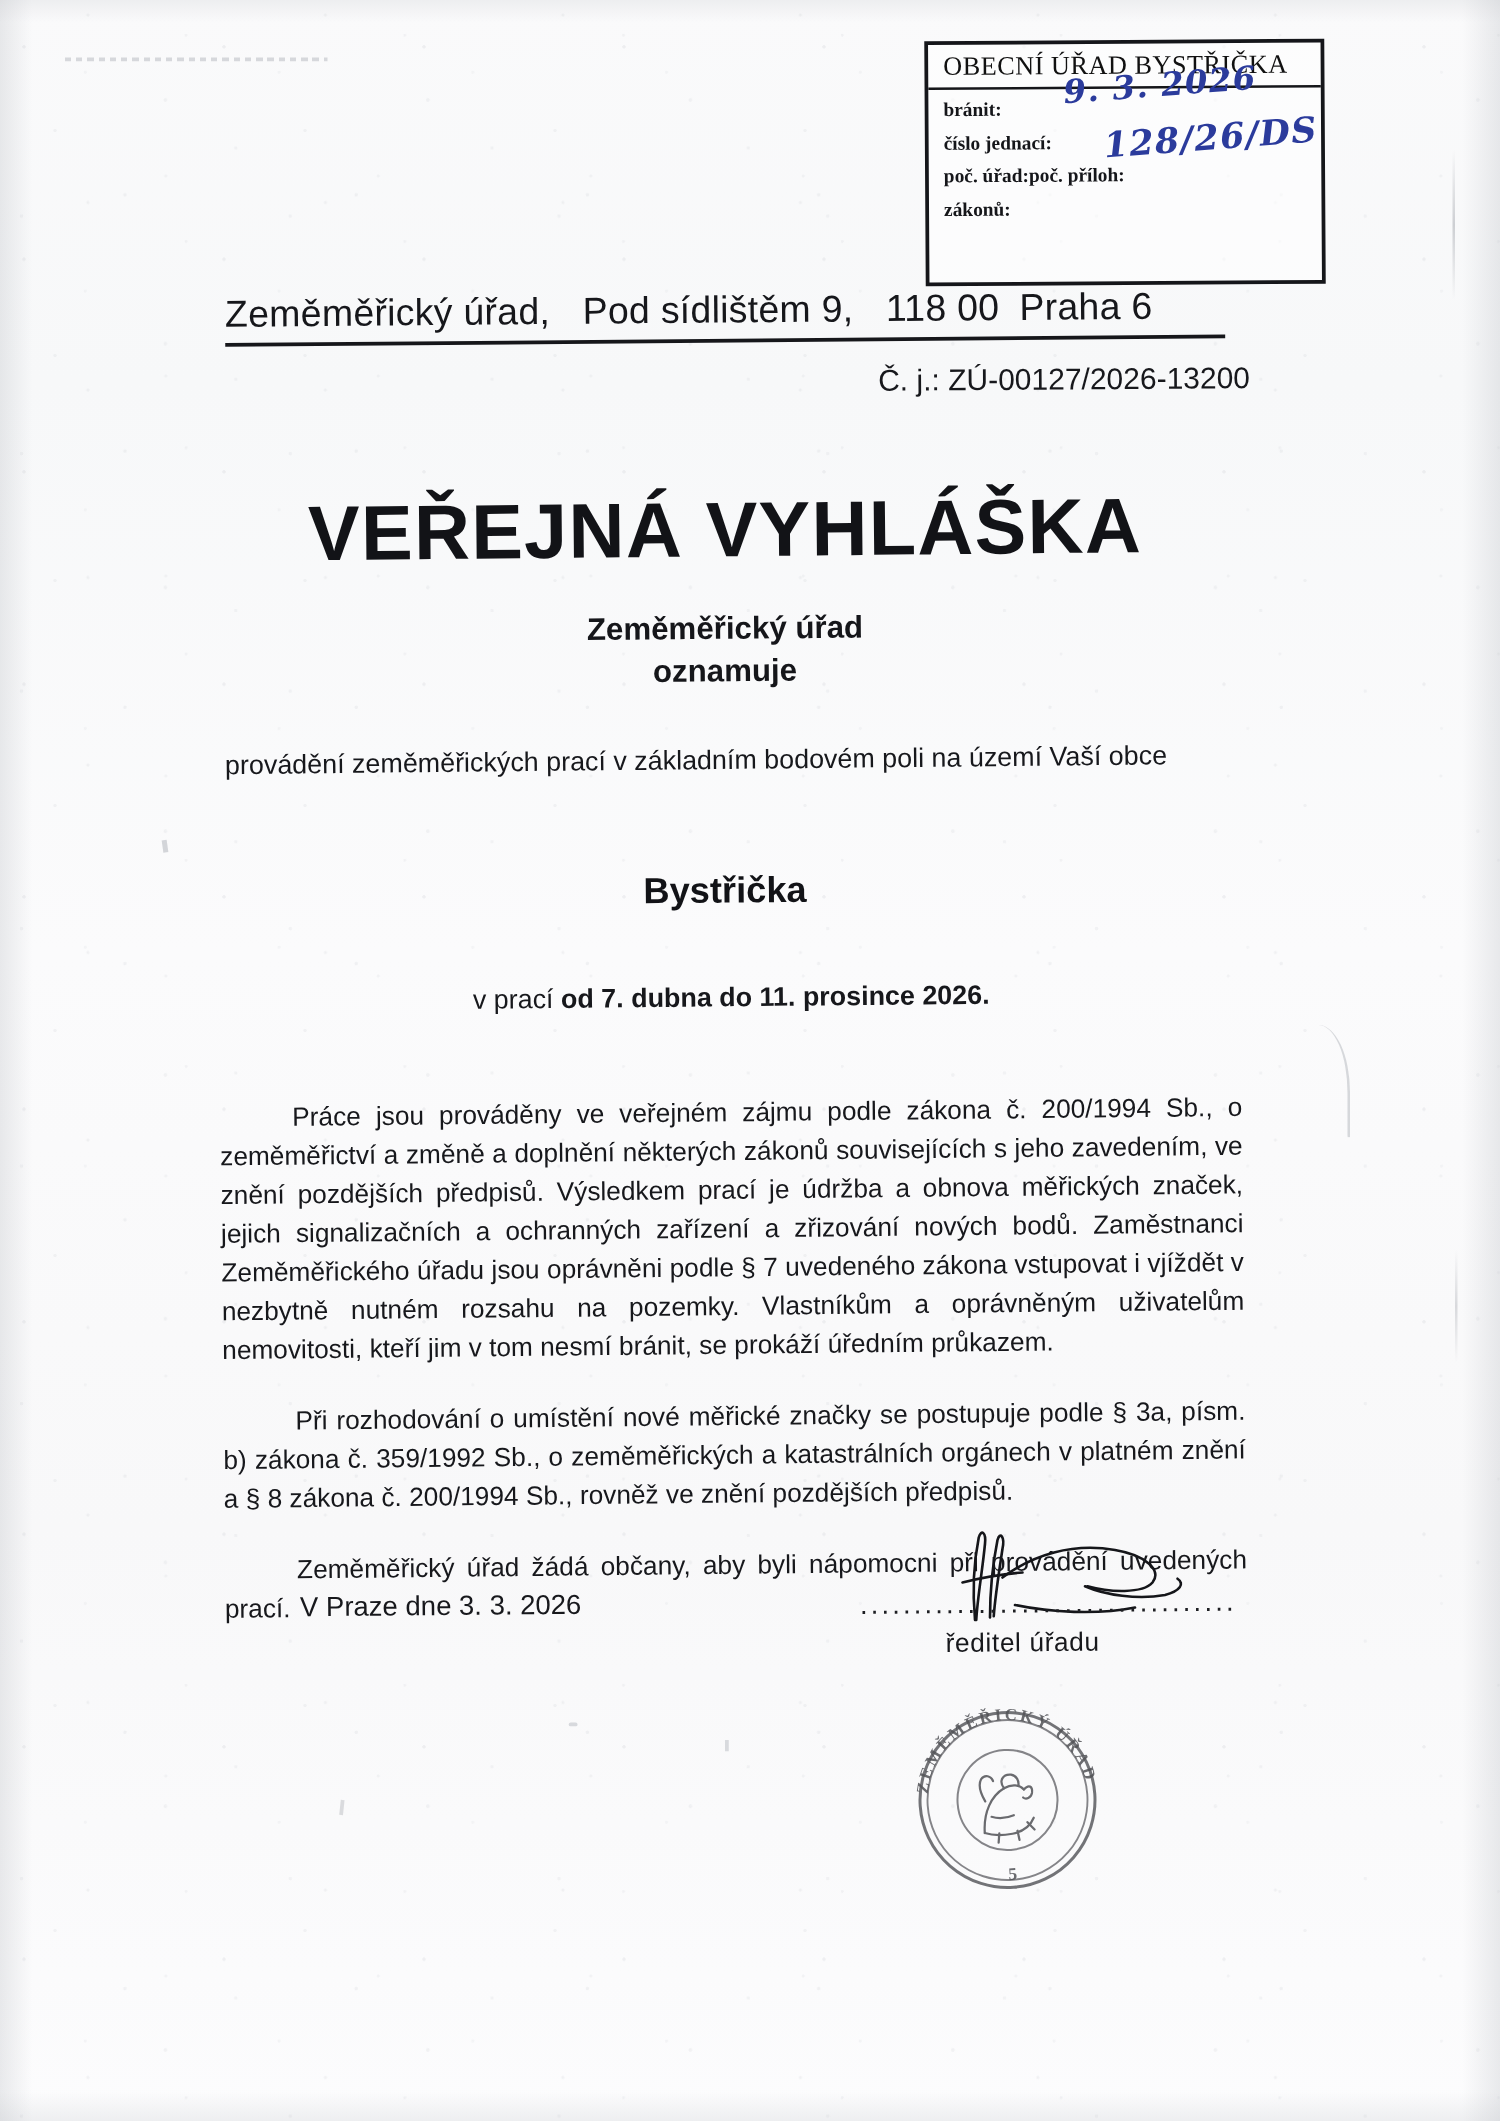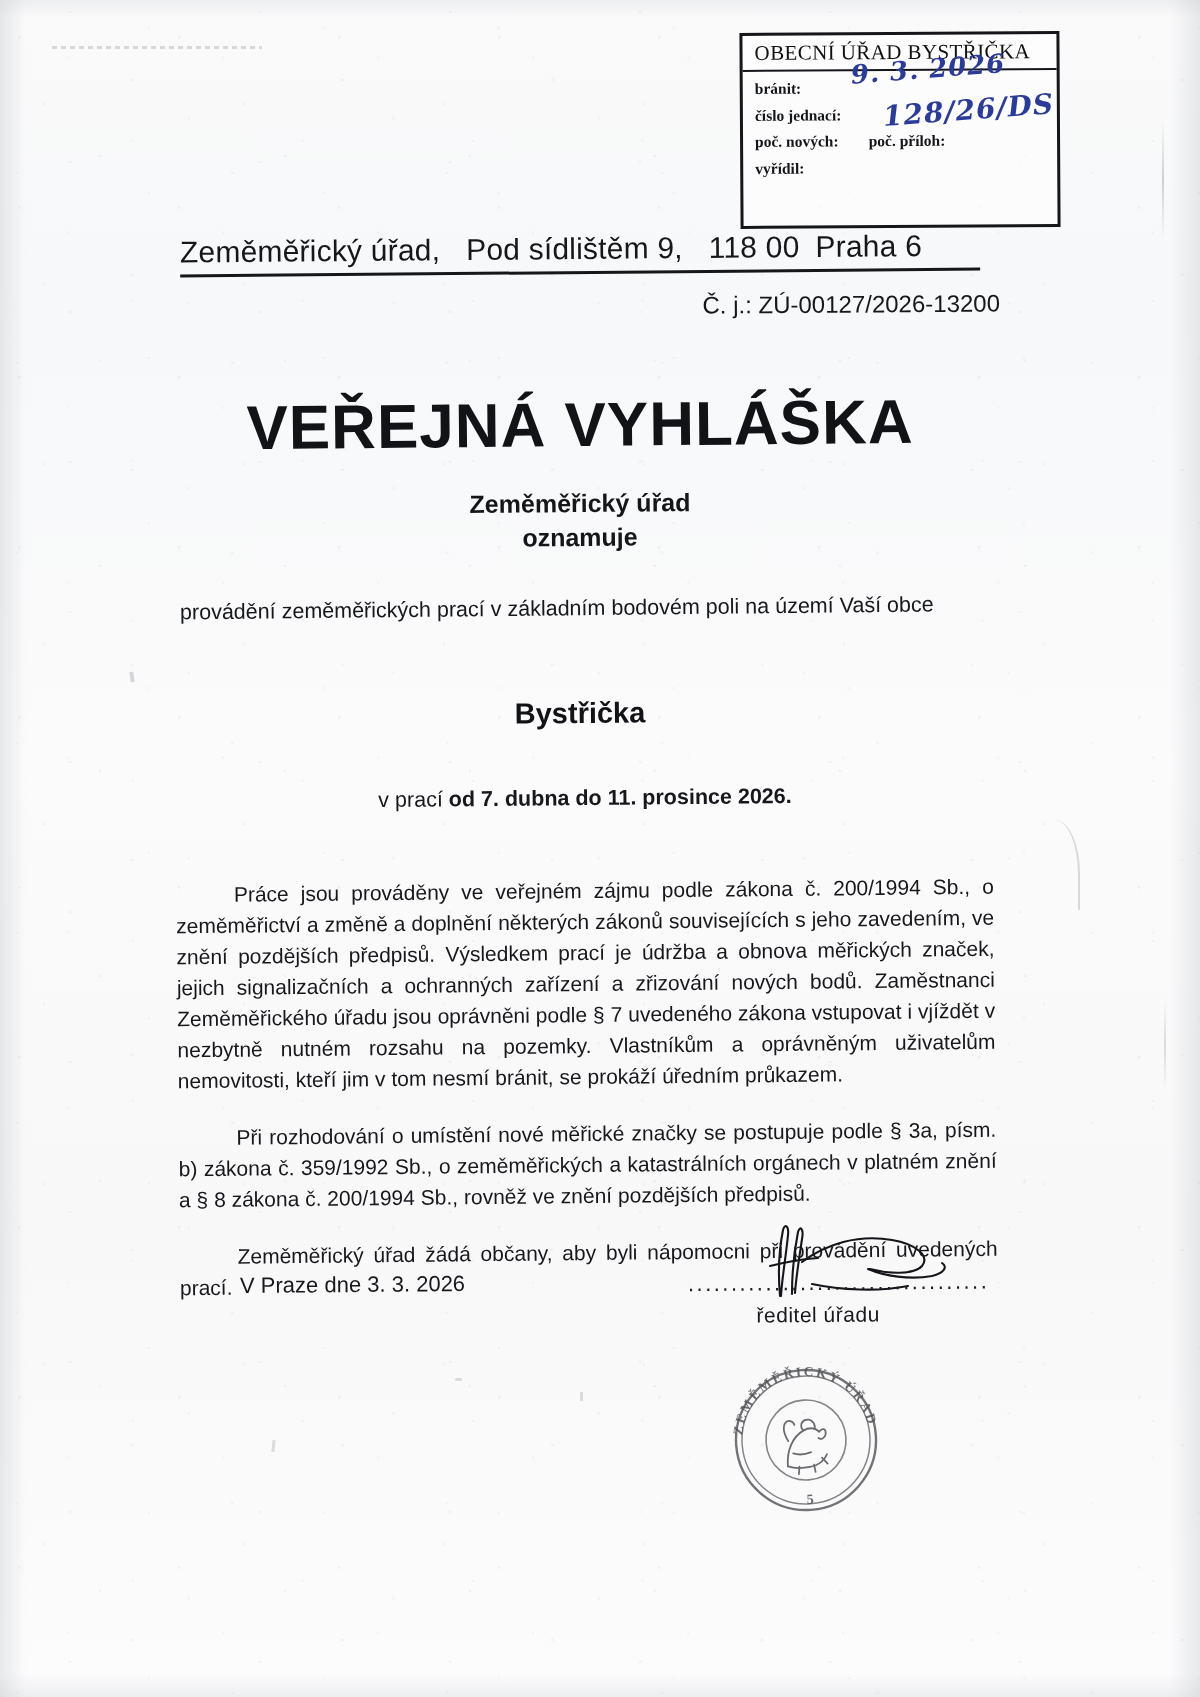--- a/index.html
+++ b/index.html
@@ -79,21 +79,21 @@
     font-family:"Liberation Serif",serif;
     font-size:21px;letter-spacing:.4px;
     padding:5px 0 4px 12px;
     border-bottom:2.5px solid #15161a;
     white-space:nowrap;
     color:#111;
   }
   .stamp-rows{padding:9px 0 0 12px;font-family:"Liberation Serif",serif;font-size:15.5px;font-weight:700;color:#15161a;line-height:1.0;}
   .stamp-row{display:flex;align-items:flex-start;margin-bottom:11px;position:relative;}
   .stamp-label{white-space:nowrap;}
-  .stamp-label2{white-space:nowrap;margin-left:30px;font-weight:700;}
+  .stamp-label2{white-space:nowrap;font-weight:700;}
   .hand{
     font-family:"DejaVu Serif",serif;
     color:#2b3b9c;
     font-style:italic;
     font-weight:600;
     position:absolute;
     white-space:nowrap;
     letter-spacing:1px;
   }
   #hand-date{left:96px;top:-24px;font-size:26px;transform:rotate(-4deg);}
@@ -205,26 +205,26 @@
         <span class="stamp-label">bránit:</span>
         <span class="hand" id="hand-date">9. 3. 2026</span>
       </div>
 
       <div class="stamp-row">
         <span class="stamp-label">číslo jednací:</span>
         <span class="hand" id="hand-ref">128/26/DS</span>
       </div>
 
       <div class="stamp-row">
-        <span class="stamp-label">poč. nových:</span>
+        <span class="stamp-label">poč. úřad:</span>
         <span class="stamp-label2">poč. příloh:</span>
       </div>
 
       <div class="stamp-row">
-        <span class="stamp-label">vyřídil:</span>
+        <span class="stamp-label">zákonů:</span>
       </div>
 
     </div>
   </div>
 
   <div id="addr-line">
     <span>Zeměměřický úřad,</span><i class="sp-m"></i><span>Pod sídlištěm 9,</span><i class="sp-m"></i><span>118 00</span><i class="sp-s"></i><span>Praha  6</span>
   </div>
 
   <div id="refno">Č. j.: ZÚ-00127/2026-13200</div>

